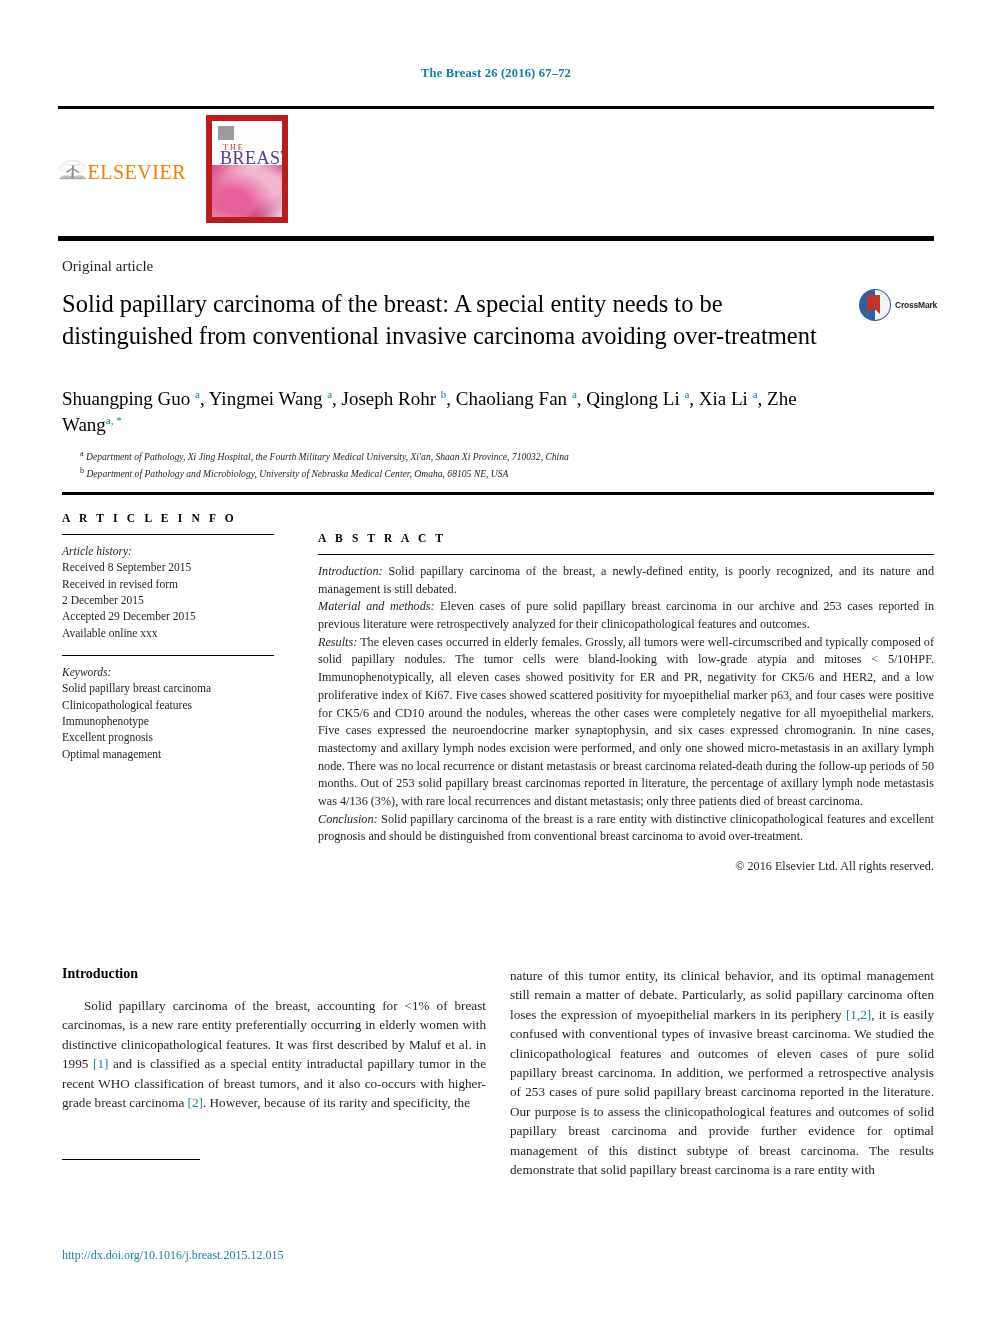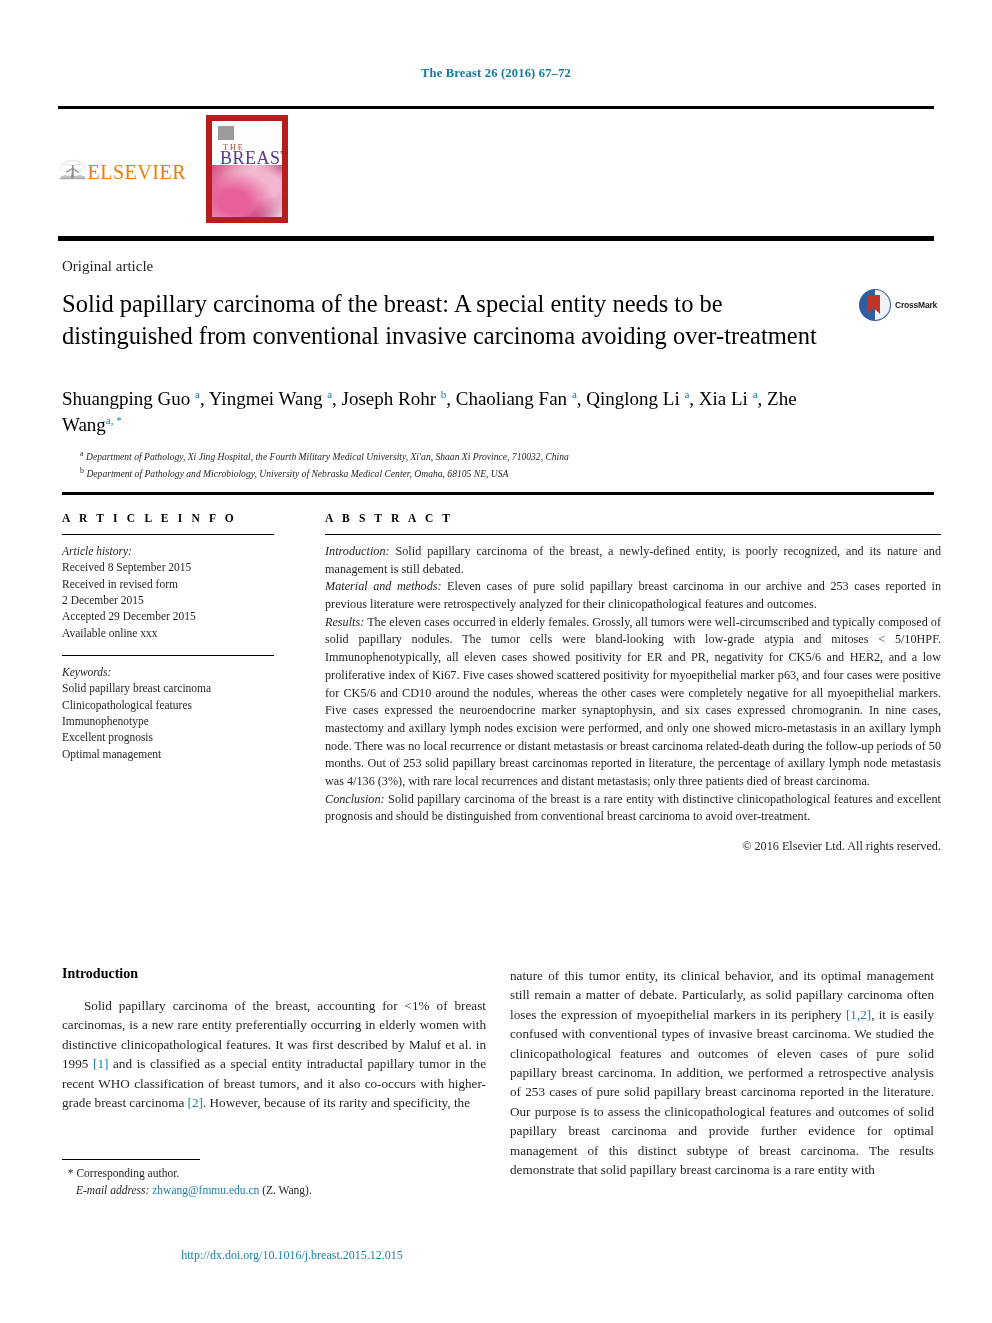--- a/index.html
+++ b/index.html
@@ -218,23 +218,22 @@
     letter-spacing: 3.2px;
     color: #000;
   }
   .info-col {
     position: absolute;
     top: 512px; left: 62px;
     width: 212px;
   }
   .abs-col {
     position: absolute;
-    top: 512px; left: 318px;
+    top: 532px; left: 318px;
     width: 616px;
-    margin-left: 7px;
   }
   .thin-rule {
     border-top: 1.5px solid #000;
     margin: 10px 0 8px 0;
   }
   .info-body {
     font-size: 11.5px;
     line-height: 1.42;
     color: #231f20;
   }
@@ -296,21 +295,21 @@
   }
   .footnote .star { letter-spacing: 0; }
   .footnote .em { font-style: italic; }
   .footnote a, .footnote .link { color: #1a7fa8; text-decoration: none; }
   .doi-block {
     position: absolute;
     top: 1246px; left: 62px; width: 460px;
     font-size: 12px;
     line-height: 1.5;
   }
-  .doi-block .doi { color: #1a7fa8; display: block; text-align: center; }
+  .doi-block .doi { color: #1a7fa8; display: block; }
   .doi-block .issn { color: #231f20; display: block; }
 </style>
 </head>
 <body>
 
 <div class="page">
 
   <div class="running-head">The Breast 26 (2016) 67–72</div>
 
   <div class="banner-rule-top"></div>
@@ -412,29 +411,18 @@
 
   <div class="body-left">
     <h2 class="body-head">Introduction</h2>
     <p class="body-text indent">Solid papillary carcinoma of the breast, accounting for &lt;1% of breast carcinomas, is a new rare entity preferentially occurring in elderly women with distinctive clinicopathological features. It was first described by Maluf et al. in 1995 <span class="ref">[1]</span> and is classified as a special entity intraductal papillary tumor in the recent WHO classification of breast tumors, and it also co-occurs with higher-grade breast carcinoma <span class="ref">[2]</span>. However, because of its rarity and specificity, the</p>
   </div>
   <div class="body-right">
     <p class="body-text">nature of this tumor entity, its clinical behavior, and its optimal management still remain a matter of debate. Particularly, as solid papillary carcinoma often loses the expression of myoepithelial markers in its periphery <span class="ref">[1,2]</span>, it is easily confused with conventional types of invasive breast carcinoma. We studied the clinicopathological features and outcomes of eleven cases of pure solid papillary breast carcinoma. In addition, we performed a retrospective analysis of 253 cases of pure solid papillary breast carcinoma reported in the literature. Our purpose is to assess the clinicopathological features and outcomes of solid papillary breast carcinoma and provide further evidence for optimal management of this distinct subtype of breast carcinoma. The results demonstrate that solid papillary breast carcinoma is a rare entity with</p>
   </div>
 
   <div class="foot-rule"></div>
-  <div class="footnote">
-    <div>
-      &nbsp;&nbsp;<span class="star">*</span>
-      <span>Corresponding author.</span>
-    </div>
-    <div style="padding-left:14px;">
-      <span class="em">E-mail address:</span>
-      <span class="link">zhwang@fmmu.edu.cn</span>
-      <span>(Z. Wang).</span>
-    </div>
-  </div>
 
   <div class="doi-block">
     <span class="doi">http://dx.doi.org/10.1016/j.breast.2015.12.015</span>
   </div>
 
 </div>
 
 </body></html>

